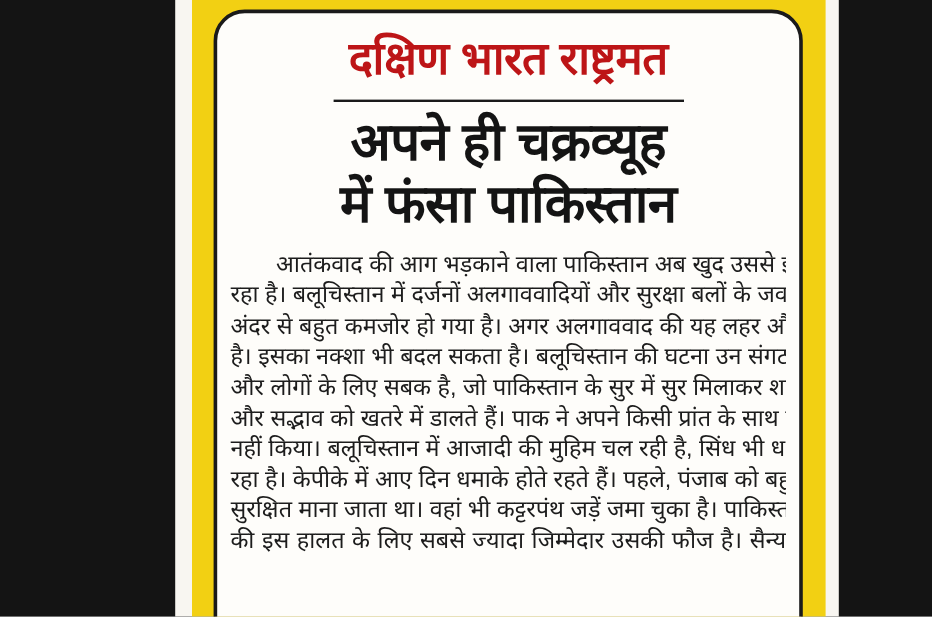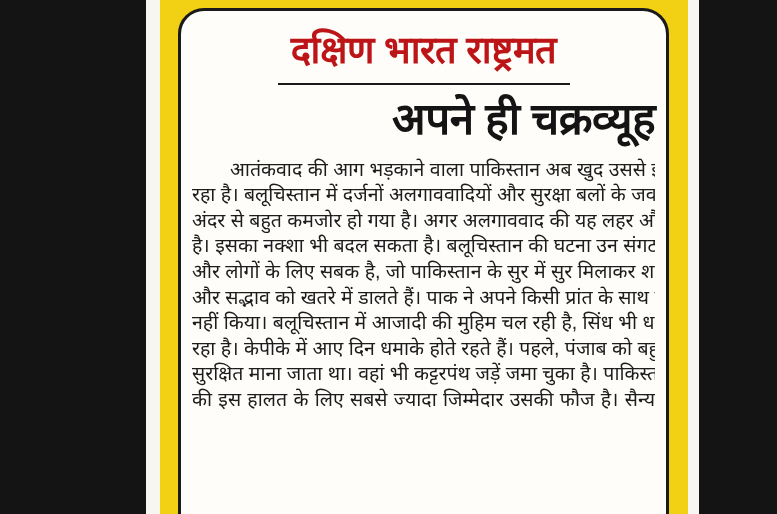--- a/index.html
+++ b/index.html
@@ -47,21 +47,21 @@
     letter-spacing: -0.5px;
     margin-top: 6px;
   }
   .rule {
     width: 292px; height: 2px;
     background: #1a1a1a;
     margin: 10px auto 0 auto;
   }
   .headline {
     margin: 8px 0 12px 0;
-    text-align: right;
+    text-align: center;
     font-size: 44px;
     font-weight: 900;
     line-height: 52px;
     color: #141414;
     letter-spacing: -0.5px;
   }
   .article-body {
     color: #1c1c1c;
     font-size: 19.5px;
     line-height: 25.6px;
@@ -80,20 +80,21 @@
 <body>
 
 <div class="stage">
   <div class="page-strip">
     <div class="yellow-frame">
       <div class="card">
         <div class="masthead">दक्षिण भारत राष्ट्रमत</div>
         <div class="rule"></div>
         <div class="headline">
           <span>अपने ही चक्रव्यूह</span><br>
+          <span>में फंसा पाकिस्तान</span>
         </div>
         <div class="article-body">
             <div class="article-line first">आतंकवाद की आग भड़काने वाला पाकिस्तान अब खुद उससे झुलस</div>
             <div class="article-line">रहा है। बलूचिस्तान में दर्जनों अलगाववादियों और सुरक्षा बलों के जवानों</div>
             <div class="article-line">अंदर से बहुत कमजोर हो गया है। अगर अलगाववाद की यह लहर और</div>
             <div class="article-line">है। इसका नक्शा भी बदल सकता है। बलूचिस्तान की घटना उन संगठनों</div>
             <div class="article-line">और लोगों के लिए सबक है, जो पाकिस्तान के सुर में सुर मिलाकर शांति</div>
             <div class="article-line">और सद्भाव को खतरे में डालते हैं। पाक ने अपने किसी प्रांत के साथ इन्साफ</div>
             <div class="article-line">नहीं किया। बलूचिस्तान में आजादी की मुहिम चल रही है, सिंध भी धधक</div>
             <div class="article-line">रहा है। केपीके में आए दिन धमाके होते रहते हैं। पहले, पंजाब को बहुत</div>

